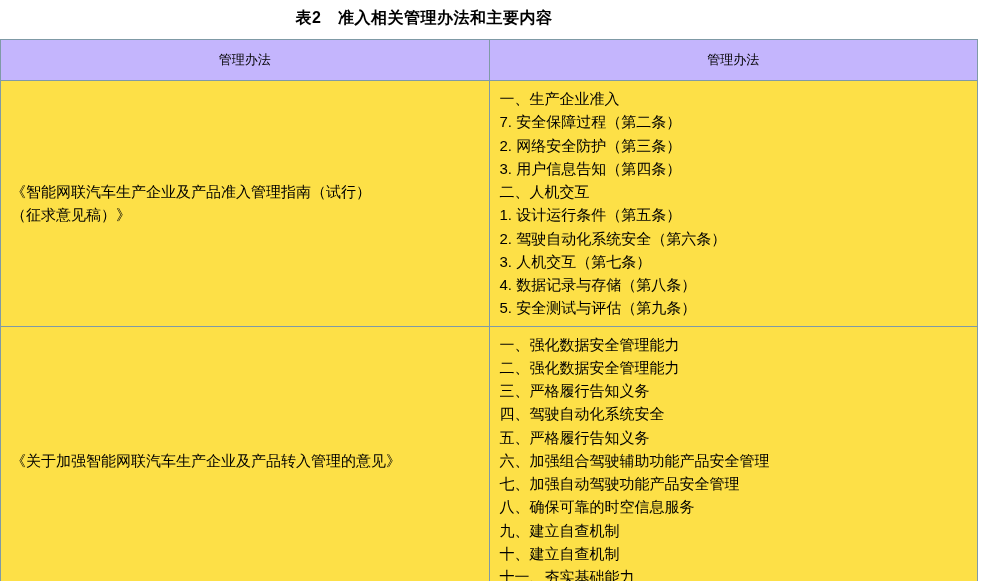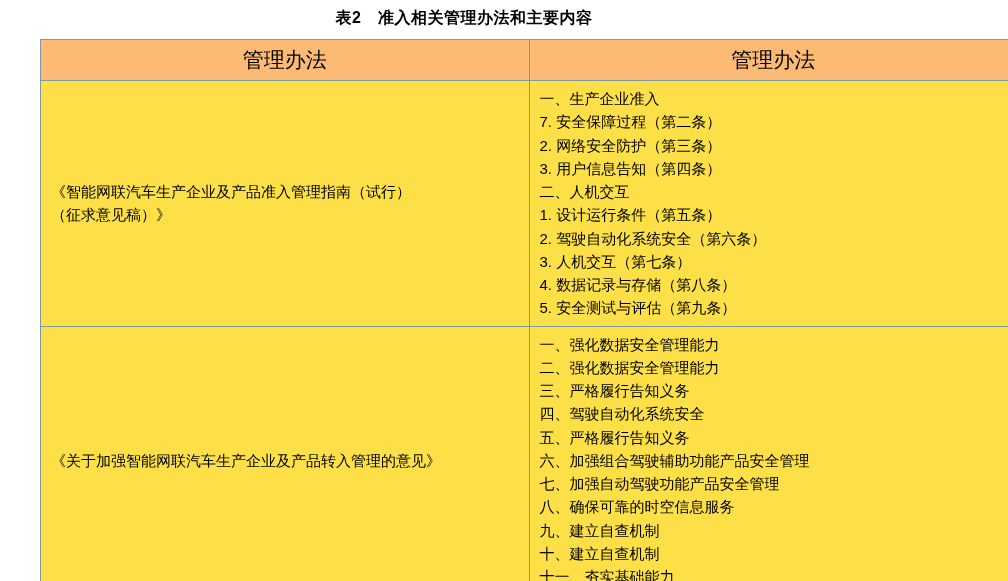--- a/index.html
+++ b/index.html
@@ -12,21 +12,20 @@
     height: 581px;
     font-family: "Liberation Serif", "DejaVu Serif", serif;
     color: #000000;
     overflow: hidden;
   }
   .page {
     width: 848px;
     height: 581px;
     box-sizing: border-box;
     position: relative;
-    margin-left: 40px;
   }
   .table-caption {
     text-align: center;
     font-family: "Liberation Sans", sans-serif;
     font-weight: bold;
     font-size: 16px;
     letter-spacing: 0.5px;
     padding-top: 8px;
     padding-bottom: 10px;
   }
@@ -36,25 +35,25 @@
     margin: 0 auto;
     table-layout: fixed;
   }
   table.main-table th,
   table.main-table td {
     border: 1px solid #7f9aa6;
     vertical-align: middle;
     padding: 6px 10px;
   }
   thead th {
-    background: #fdba74;
+    background: #c4b5fd;
     text-align: center;
     font-weight: normal;
     font-family: "Liberation Sans", sans-serif;
-    font-size: 21px;
+    font-size: 13px;
     height: 28px;
     padding: 4px 6px;
   }
   tbody td {
     background: #fde047;
     font-family: "Liberation Sans", sans-serif;
     font-size: 15px;
     line-height: 1.55;
   }
   td.col-method {

